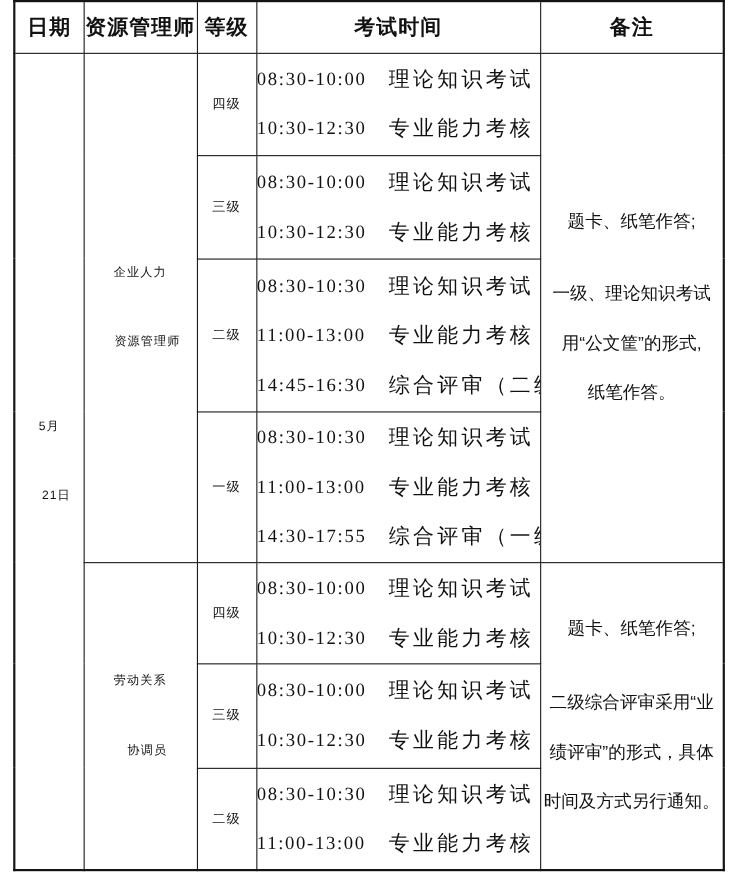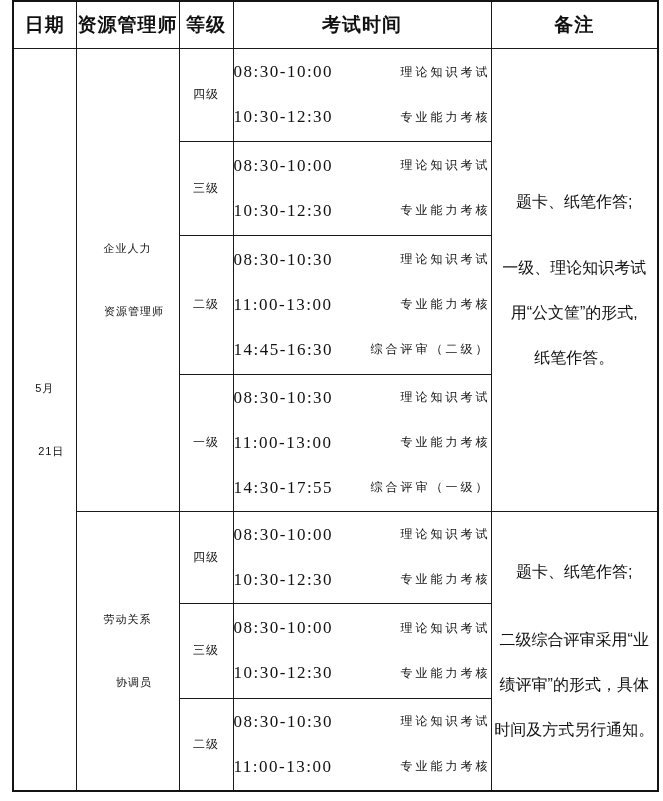--- a/index.html
+++ b/index.html
@@ -74,22 +74,22 @@
   .session-time {
     flex: 0 0 120px;
     text-align: left;
     font-family: "Liberation Serif", serif;
     font-size: 17px;
     letter-spacing: 1.5px;
     white-space: nowrap;
   }
   .session-subject {
     flex: 1 1 auto;
-    text-align: right;
-    font-size: 12px;
+    text-align: left;
+    font-size: 19px;
     letter-spacing: 3px;
     white-space: nowrap;
   }
 
   
   td.remark-cell {
     font-size: 16px;
     padding: 0 2px;
   }
   .remark-line {

